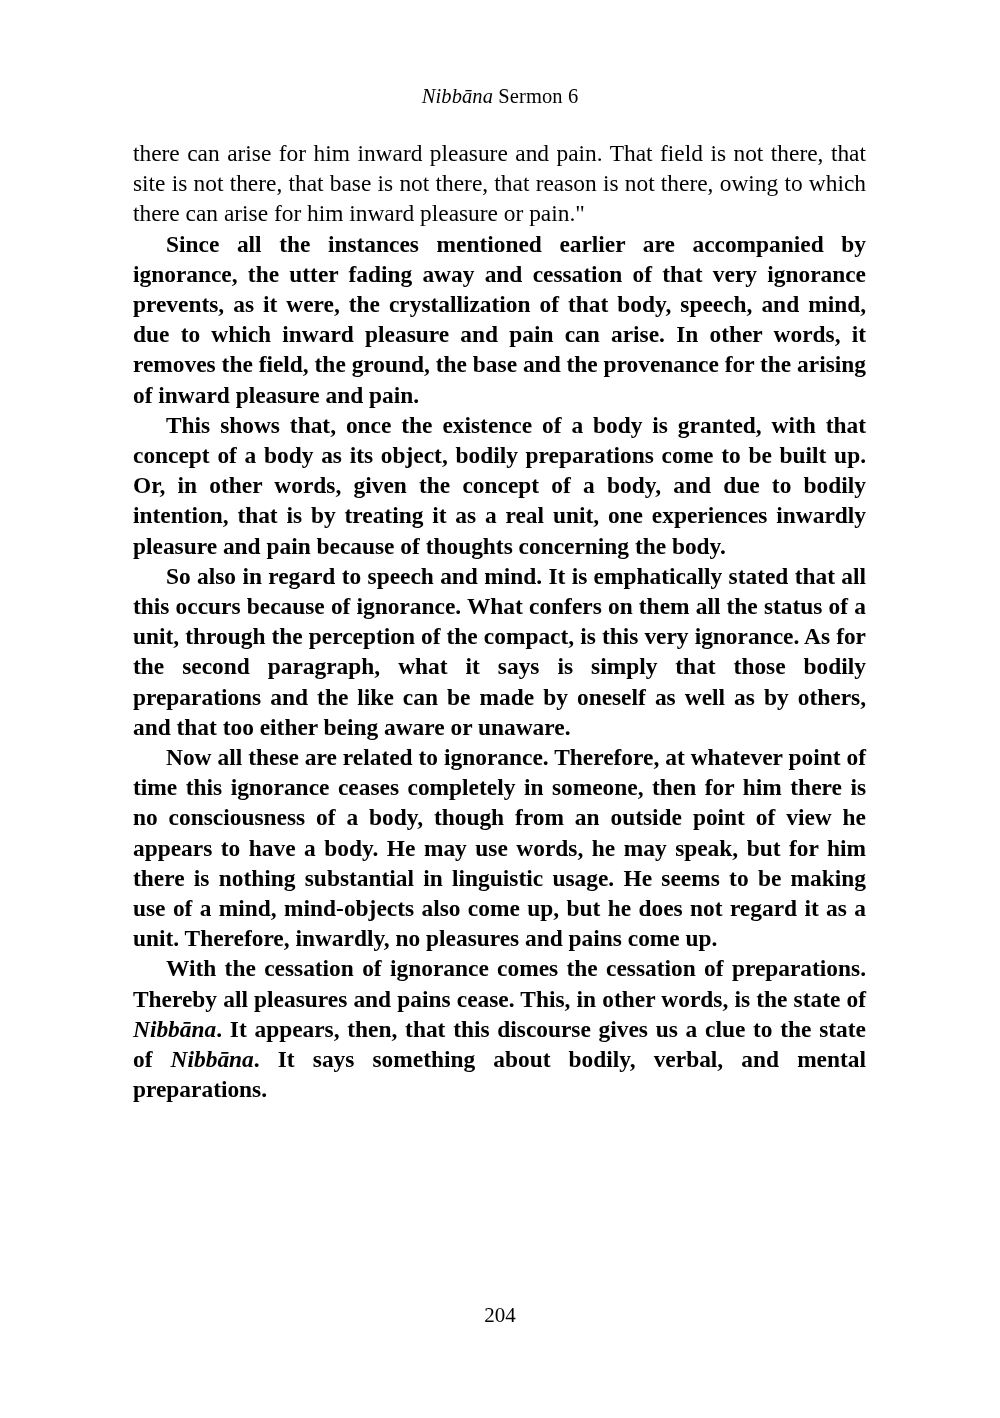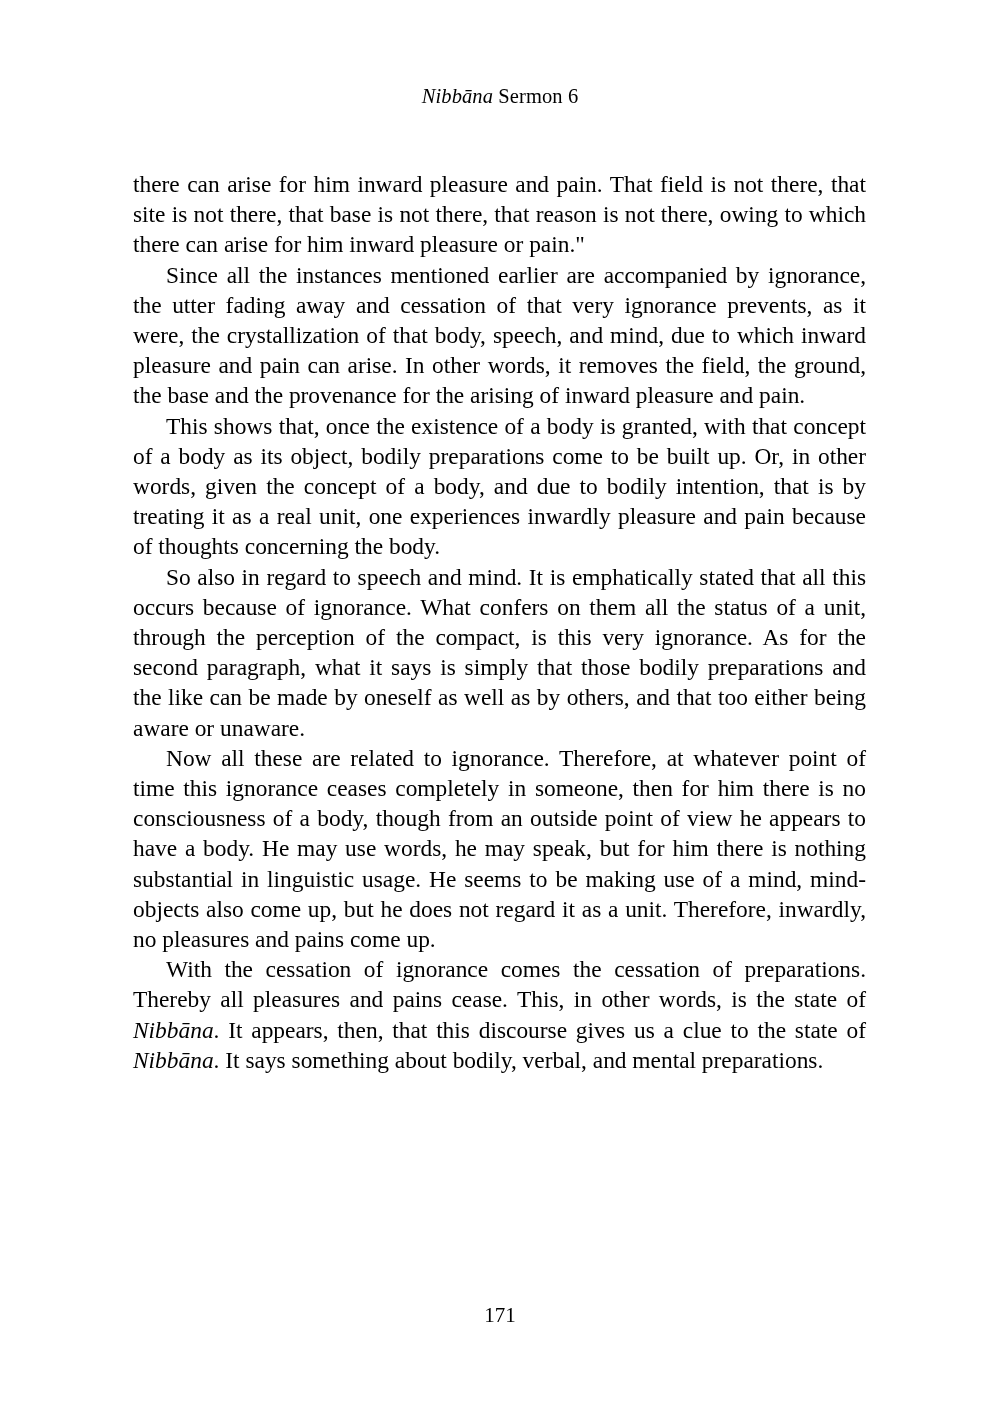--- a/index.html
+++ b/index.html
@@ -39,30 +39,30 @@
   .text-block {
     position: absolute;
     top: 138px;
     left: 133px;
     width: 733px;
     font-size: 23.4px;
     line-height: 30.2px;
     text-align: justify;
     text-justify: inter-word;
     hyphens: manual;
-    margin-top: 31px;
     -webkit-hyphens: manual;
   }
 
   .text-block p {
     margin: 0;
     text-indent: 0;
   }
   .text-block p.indent {
     text-indent: 33px;
+    font-weight: bold;
   }
   
   .text-block p {
     text-align-last: left;
   }
 
   .it {
     font-style: italic;
   }
 
@@ -87,15 +87,15 @@
 
   <div class="text-block">
       <p><span>there can arise for him inward pleasure and pain. That field is not there, that site is not there, that base is not there, that reason is not there, owing to which there can arise for him inward pleasure or pain."</span></p>
       <p class="indent"><span>Since all the instances mentioned earlier are accompanied by ignorance, the utter fading away and cessation of that very ignorance prevents, as it were, the crystallization of that body, speech, and mind, due to which inward pleasure and pain can arise. In other words, it removes the field, the ground, the base and the provenance for the arising of inward pleasure and pain.</span></p>
       <p class="indent"><span>This shows that, once the existence of a body is granted, with that concept of a body as its object, bodily preparations come to be built up. Or, in other words, given the concept of a body, and due to bodily intention, that is by treating it as a real unit, one experiences inwardly pleasure and pain because of thoughts concerning the body.</span></p>
       <p class="indent"><span>So also in regard to speech and mind. It is emphatically stated that all this occurs because of ignorance. What confers on them all the status of a unit, through the perception of the compact, is this very ignorance. As for the second paragraph, what it says is simply that those bodily preparations and the like can be made by oneself as well as by others, and that too either being aware or unaware.</span></p>
       <p class="indent"><span>Now all these are related to ignorance. Therefore, at whatever point of time this ignorance ceases completely in someone, then for him there is no consciousness of a body, though from an outside point of view he appears to have a body. He may use words, he may speak, but for him there is nothing substantial in linguistic usage. He seems to be making use of a mind, mind-objects also come up, but he does not regard it as a unit. Therefore, inwardly, no pleasures and pains come up.</span></p>
       <p class="indent"><span>With the cessation of ignorance comes the cessation of preparations. Thereby all pleasures and pains cease. This, in other words, is the state of </span><span class="it">Nibbāna</span><span>. It appears, then, that this discourse gives us a clue to the state of </span><span class="it">Nibbāna</span><span>. It says something about bodily, verbal, and mental preparations.</span></p>
     </div>
 
-  <div class="folio">171</div>
+  <div class="folio">204</div>
 
 </div>
 
 </body></html>

